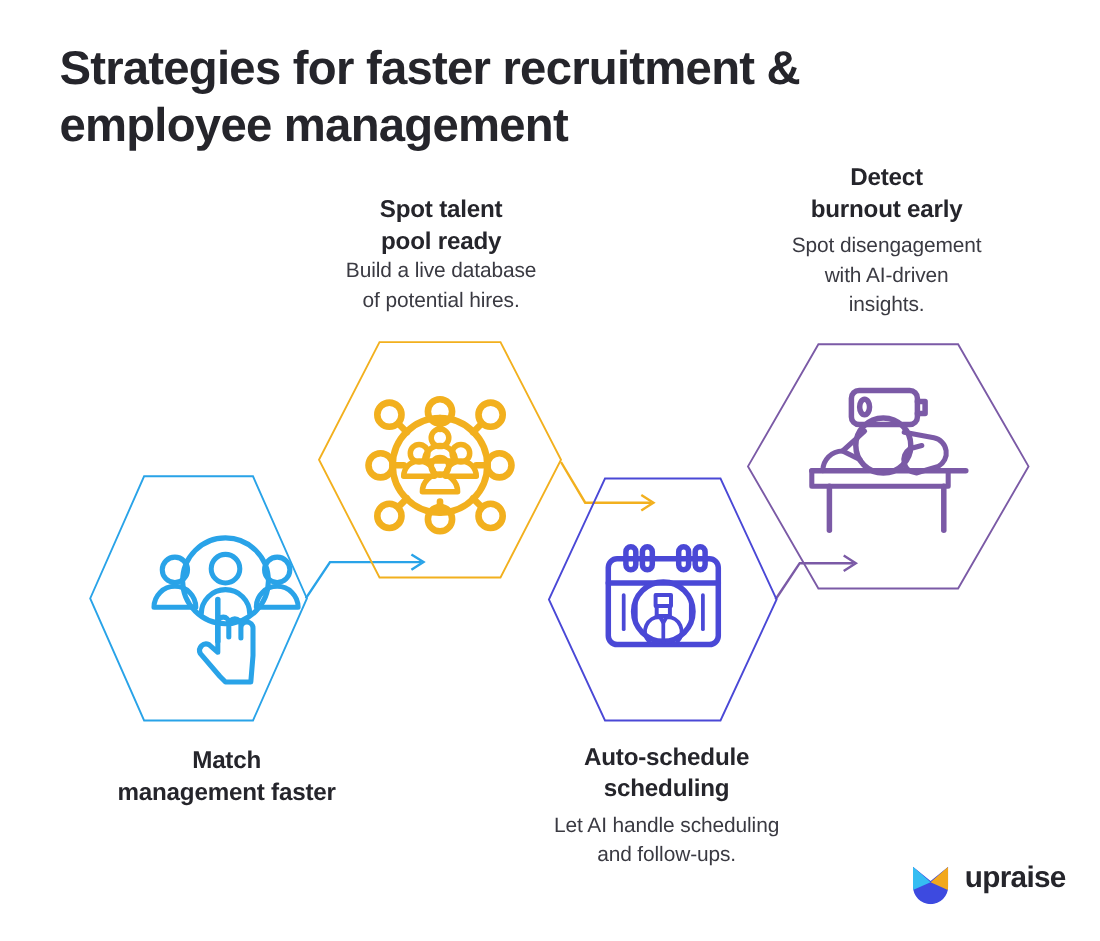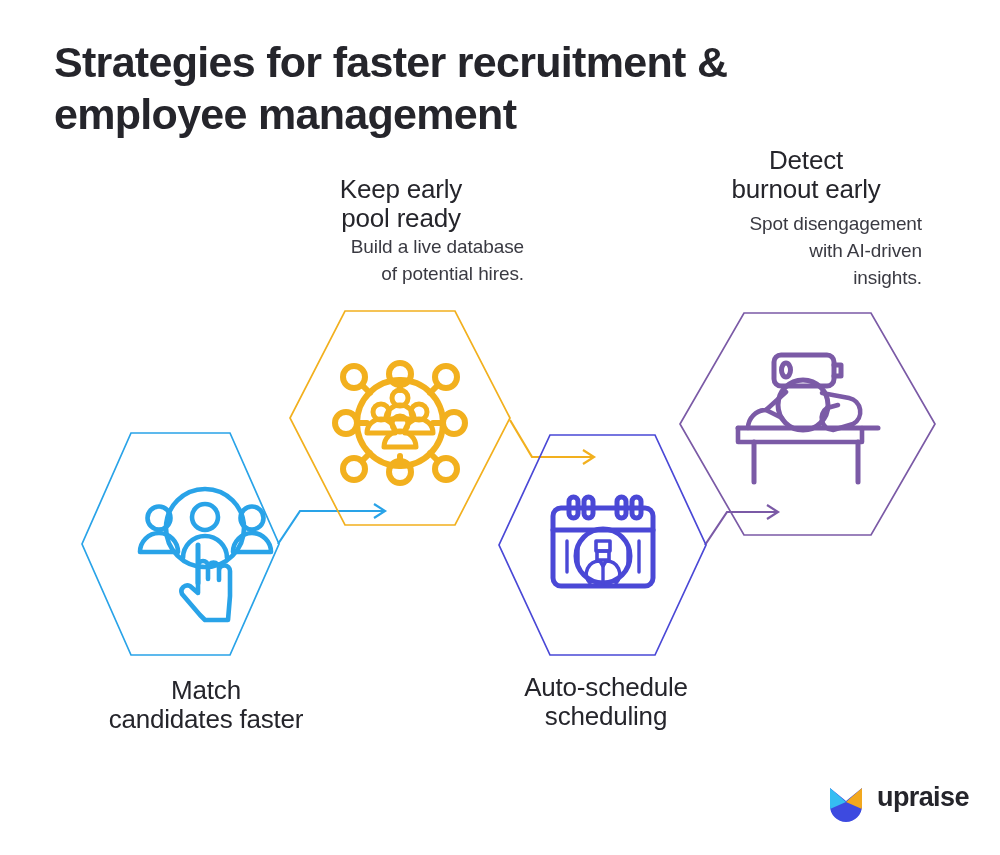--- a/index.html
+++ b/index.html
@@ -41,35 +41,34 @@
     width: 1000px;
     height: 855px;
   }
 
   
   .caption {
     position: absolute;
     text-align: center;
   }
   .caption .cap-title {
-    font-size: 26px;
+    font-size: 22px;
     line-height: 29px;
-    font-weight: 400;
+    font-weight: 700;
     color: #25252b;
     letter-spacing: -0.2px;
     white-space: pre-line;
   }
   .caption .cap-desc {
     font-size: 19px;
     line-height: 27px;
     font-weight: 400;
     color: #3a3a42;
     letter-spacing: -0.1px;
     white-space: pre-line;
-    text-align: right;
   }
   .caption.gap .cap-desc { margin-top: 6px; }
 
   #cap-0 { left: 58px;  top: 676px; width: 296px; }
   #cap-1 { left: 278px; top: 175px; width: 246px; }
   #cap-2 { left: 470px; top: 673px; width: 272px; }
   #cap-3 { left: 690px; top: 146px; width: 232px; }
 
   
   #logo {
@@ -234,33 +233,35 @@
         <path d="M 766 410 L 782 418" stroke-width="4.6"></path>
 
         <path d="M 822 393 L 849 398 a 14 14 0 0 1 4 26 L 833 430
                  a 12 12 0 0 1 -6 -22 L 838 405" stroke-width="4.6"></path>
       </g>
     </g>
   </svg>
 
   <div class="caption" id="cap-0">
     <div class="cap-title">Match
-candidates faster</div>
+management faster</div>
   </div>
 
   <div class="caption" id="cap-1">
-    <div class="cap-title">Keep early
+    <div class="cap-title">Spot talent
 pool ready</div>
     <div class="cap-desc">Build a live database
 of potential hires.</div>
   </div>
 
   <div class="caption gap" id="cap-2">
     <div class="cap-title">Auto-schedule
 scheduling</div>
+    <div class="cap-desc">Let AI handle scheduling
+and follow-ups.</div>
   </div>
 
   <div class="caption gap" id="cap-3">
     <div class="cap-title">Detect
 burnout early</div>
     <div class="cap-desc">Spot disengagement
 with AI-driven
 insights.</div>
   </div>
 

